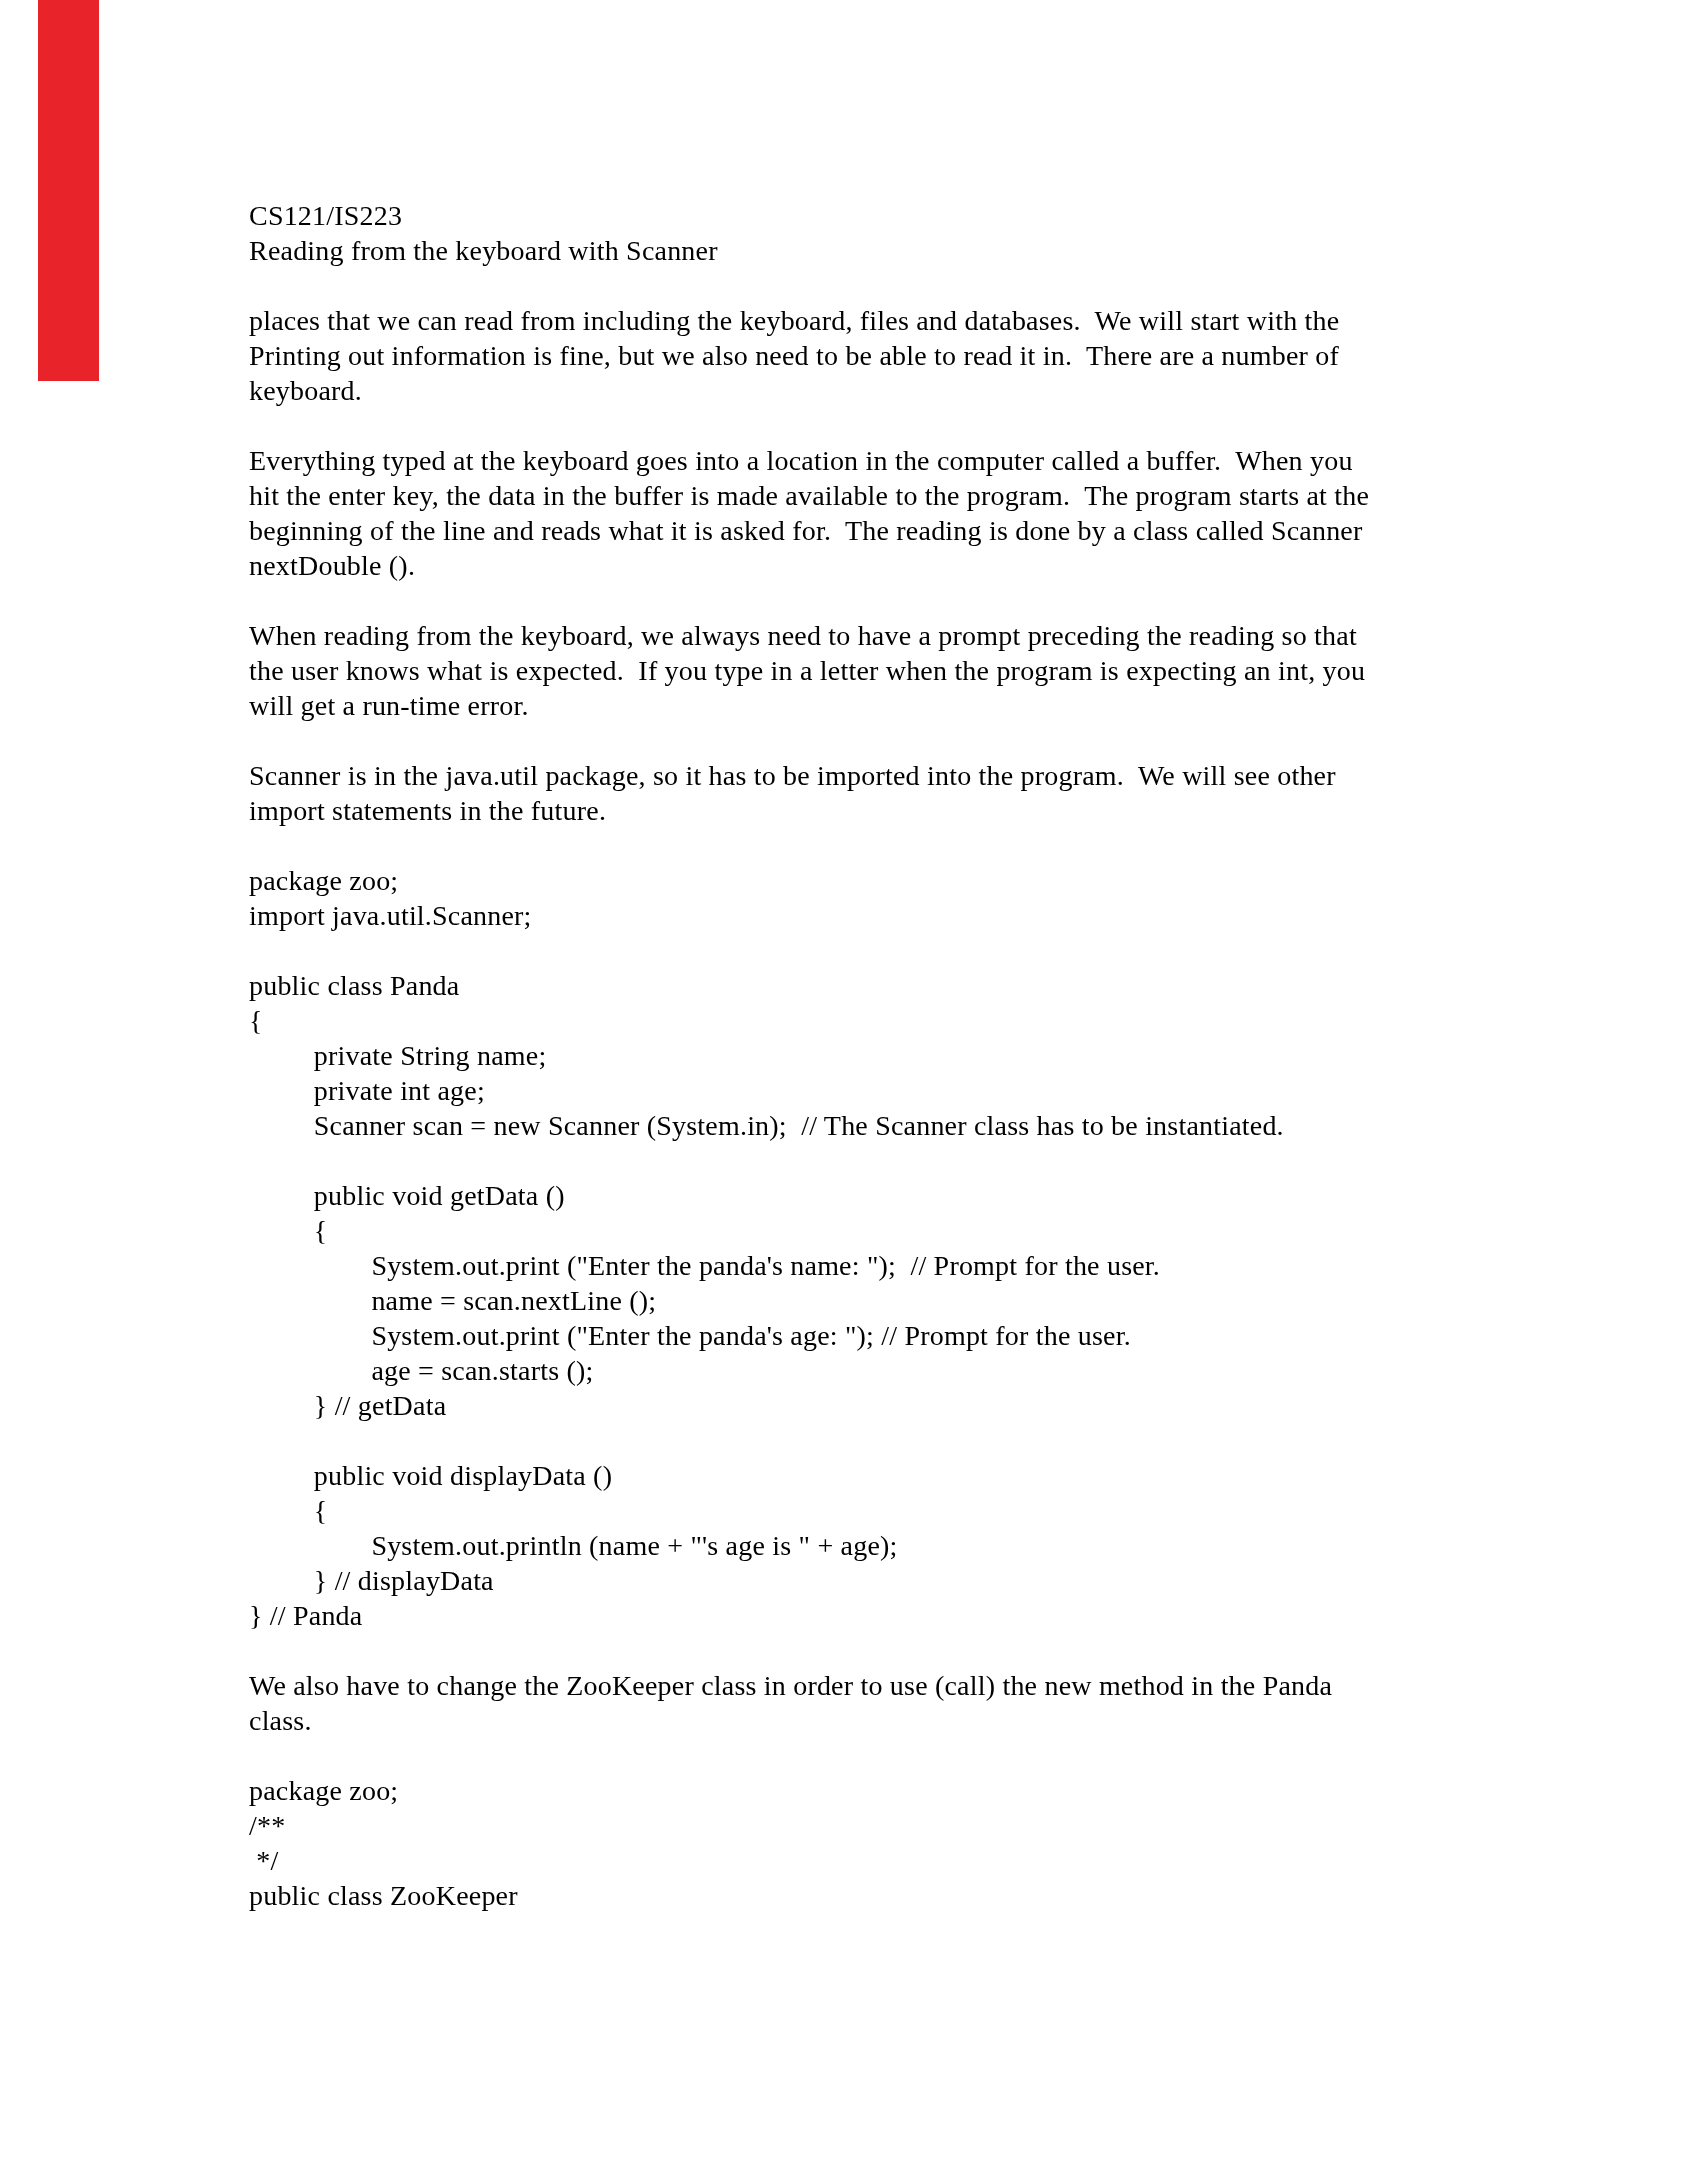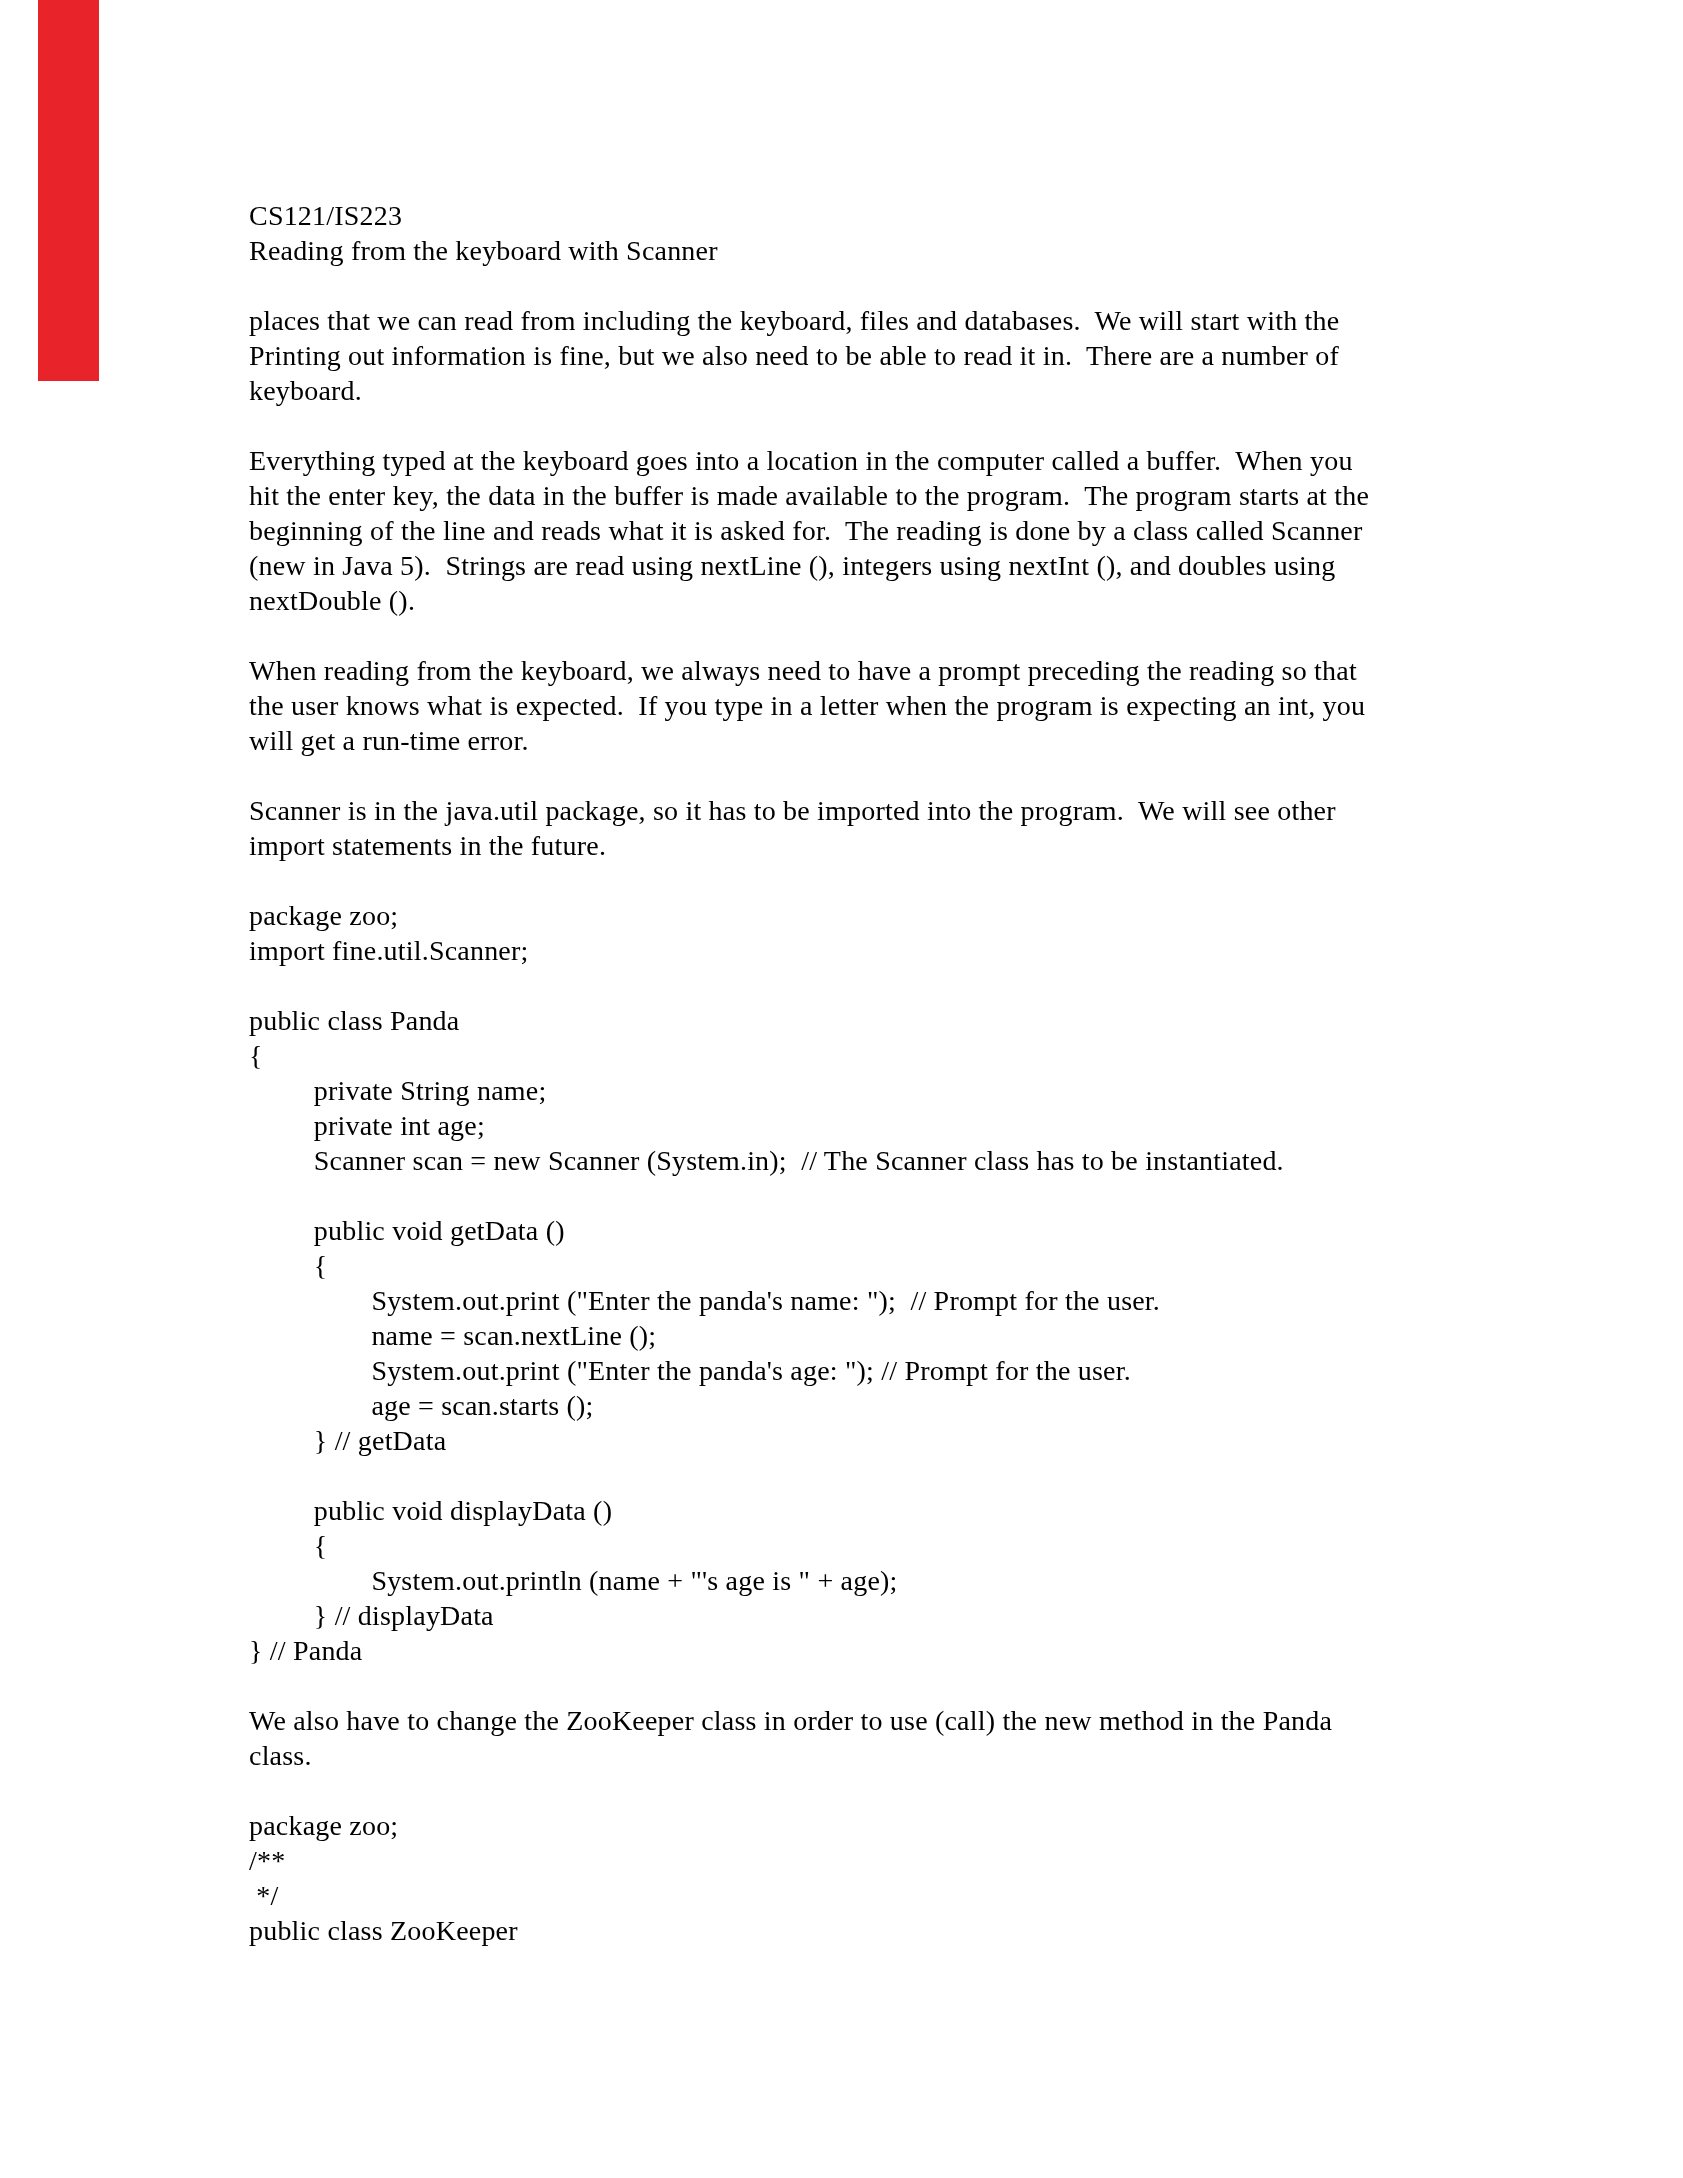--- a/index.html
+++ b/index.html
@@ -53,32 +53,31 @@
       <div class="line">CS121/IS223</div>
       <div class="line">Reading from the keyboard with Scanner</div>
       <div class="line"></div>
       <div class="line">places that we can read from including the keyboard, files and databases.  We will start with the</div>
       <div class="line">Printing out information is fine, but we also need to be able to read it in.  There are a number of</div>
       <div class="line">keyboard.</div>
       <div class="line"></div>
       <div class="line">Everything typed at the keyboard goes into a location in the computer called a buffer.  When you</div>
       <div class="line">hit the enter key, the data in the buffer is made available to the program.  The program starts at the</div>
       <div class="line">beginning of the line and reads what it is asked for.  The reading is done by a class called Scanner</div>
-      <div class="line">(new in Java 5).  Strings are read using nextLine (), integers using nextInt (), and doubles using</div>
       <div class="line">nextDouble ().</div>
       <div class="line"></div>
       <div class="line">When reading from the keyboard, we always need to have a prompt preceding the reading so that</div>
       <div class="line">the user knows what is expected.  If you type in a letter when the program is expecting an int, you</div>
       <div class="line">will get a run-time error.</div>
       <div class="line"></div>
       <div class="line">Scanner is in the java.util package, so it has to be imported into the program.  We will see other</div>
       <div class="line">import statements in the future.</div>
       <div class="line"></div>
       <div class="line">package zoo;</div>
-      <div class="line">import fine.util.Scanner;</div>
+      <div class="line">import java.util.Scanner;</div>
       <div class="line"></div>
       <div class="line">public class Panda</div>
       <div class="line">{</div>
       <div class="line">         private String name;</div>
       <div class="line">         private int age;</div>
       <div class="line">         Scanner scan = new Scanner (System.in);  // The Scanner class has to be instantiated.</div>
       <div class="line"></div>
       <div class="line">         public void getData ()</div>
       <div class="line">         {</div>
       <div class="line">                 System.out.print ("Enter the panda's name: ");  // Prompt for the user.</div>

